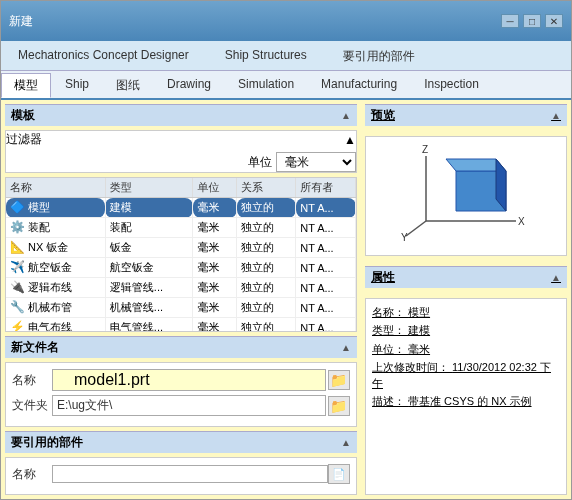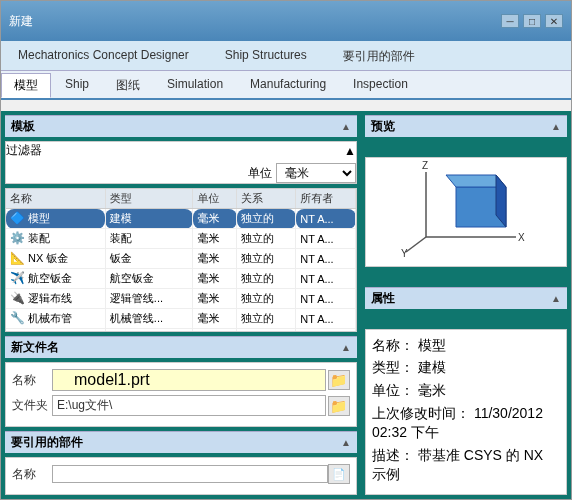--- a/index.html
+++ b/index.html
@@ -77,37 +77,37 @@
     .second-tab.active {
       background: white;
       border: 1px solid #aac;
       border-bottom: 1px solid white;
       color: #000;
     }
     .main-content {
       display: flex;
       flex: 1;
       overflow: hidden;
-      background: #0f766e;
+      background: #fef9c3;
       gap: 0;
-      margin-top: 11px;
     }
     .left-panel {
       width: 360px;
       display: flex;
       flex-direction: column;
       padding: 4px;
       gap: 4px;
     }
     .right-panel {
       flex: 1;
       display: flex;
       flex-direction: column;
       padding: 4px;
-      gap: 20px;
+      gap: 10px;
+      text-decoration: underline;
     }
     .section-header {
       display: flex;
       align-items: center;
       justify-content: space-between;
       background: #c8dcf0;
       padding: 2px 6px;
       font-weight: bold;
       font-size: 12px;
       border-top: 1px solid #aac;
@@ -182,21 +182,21 @@
       height: 120px;
       display: flex;
       align-items: center;
       justify-content: center;
       overflow: hidden;
     }
     .props-section {
       background: white;
       border: 1px solid #ccc;
       padding: 6px;
-      font-size: 14px;
+      font-size: 11px;
       flex: 1;
     }
     .props-row {
       margin-bottom: 3px;
       line-height: 1.4;
     }
     .new-file-section {
       background: white;
       border: 1px solid #ccc;
       padding: 6px;
@@ -280,20 +280,21 @@
   <div class="top-tabs">
     <div class="top-tab">Mechatronics Concept Designer</div>
     <div class="top-tab">Ship Structures</div>
     <div class="top-tab">要引用的部件</div>
   </div>
 
   <div class="second-tabs">
     <div class="second-tab active">模型</div>
     <div class="second-tab">Ship</div>
     <div class="second-tab">图纸</div>
+    <div class="second-tab">Drawing</div>
     <div class="second-tab">Simulation</div>
     <div class="second-tab">Manufacturing</div>
     <div class="second-tab">Inspection</div>
   </div>
 
   <div class="main-content">
 
     <div class="left-panel">
 
       <div class="section-header">

